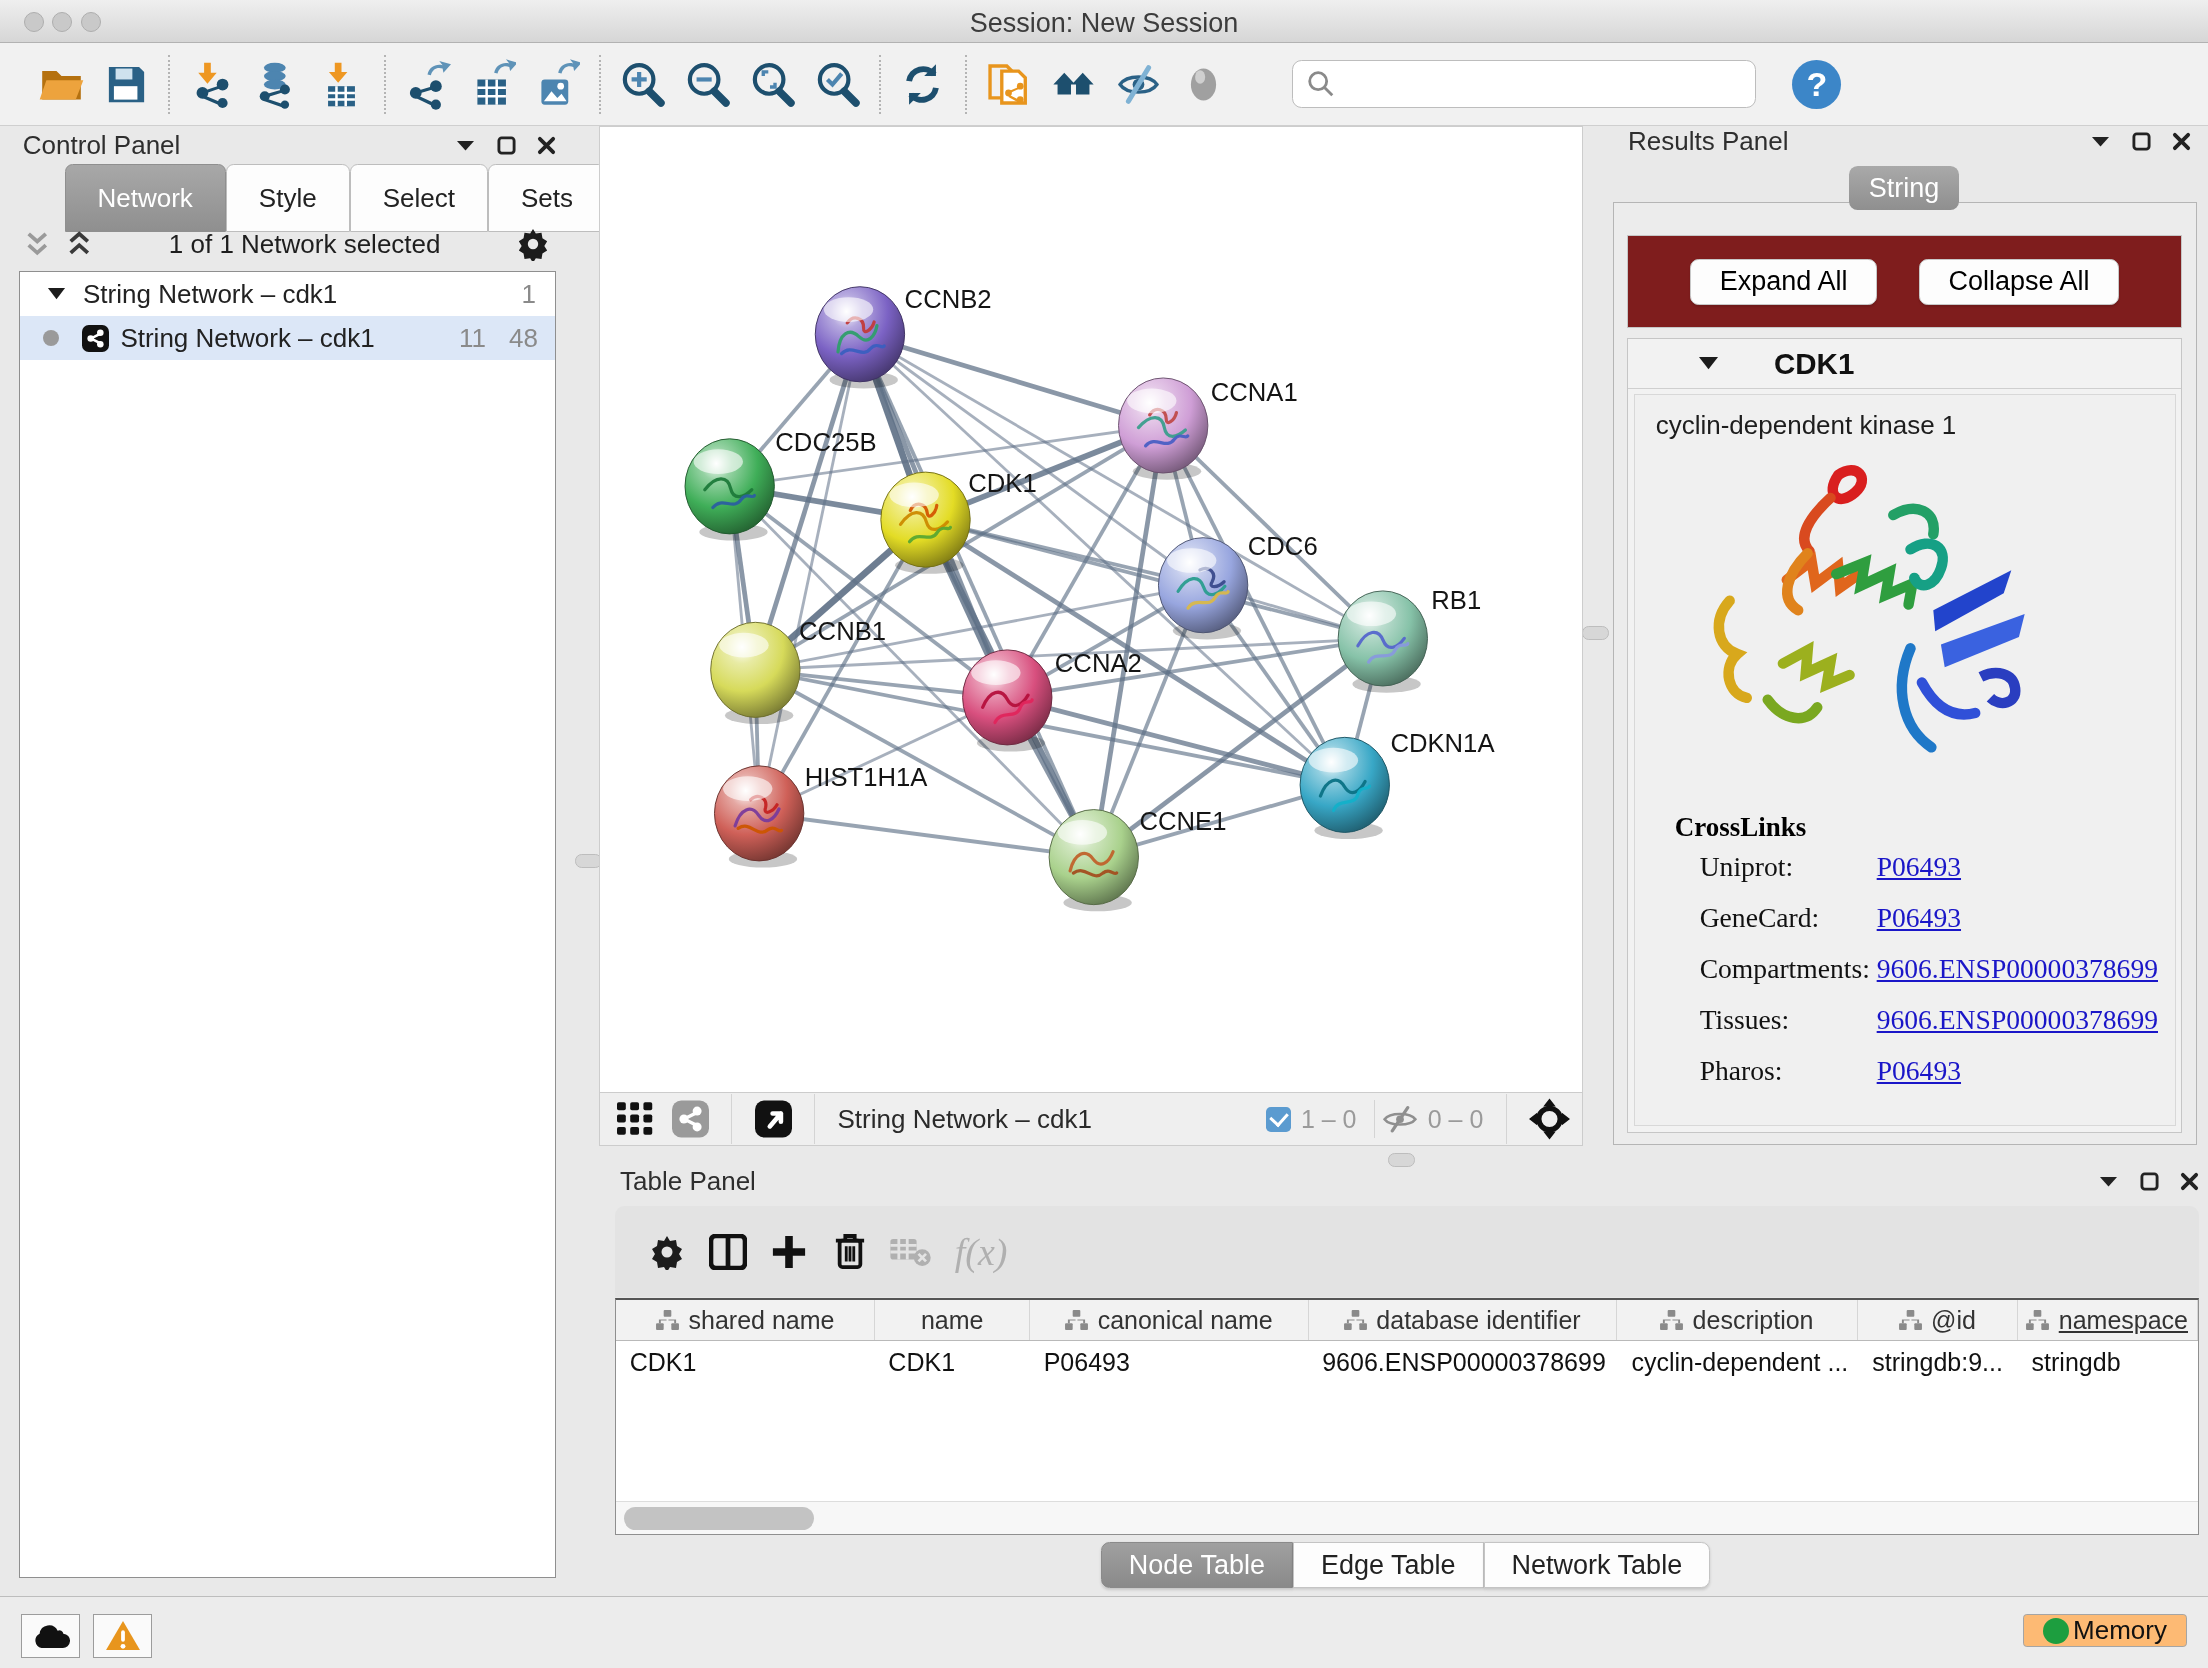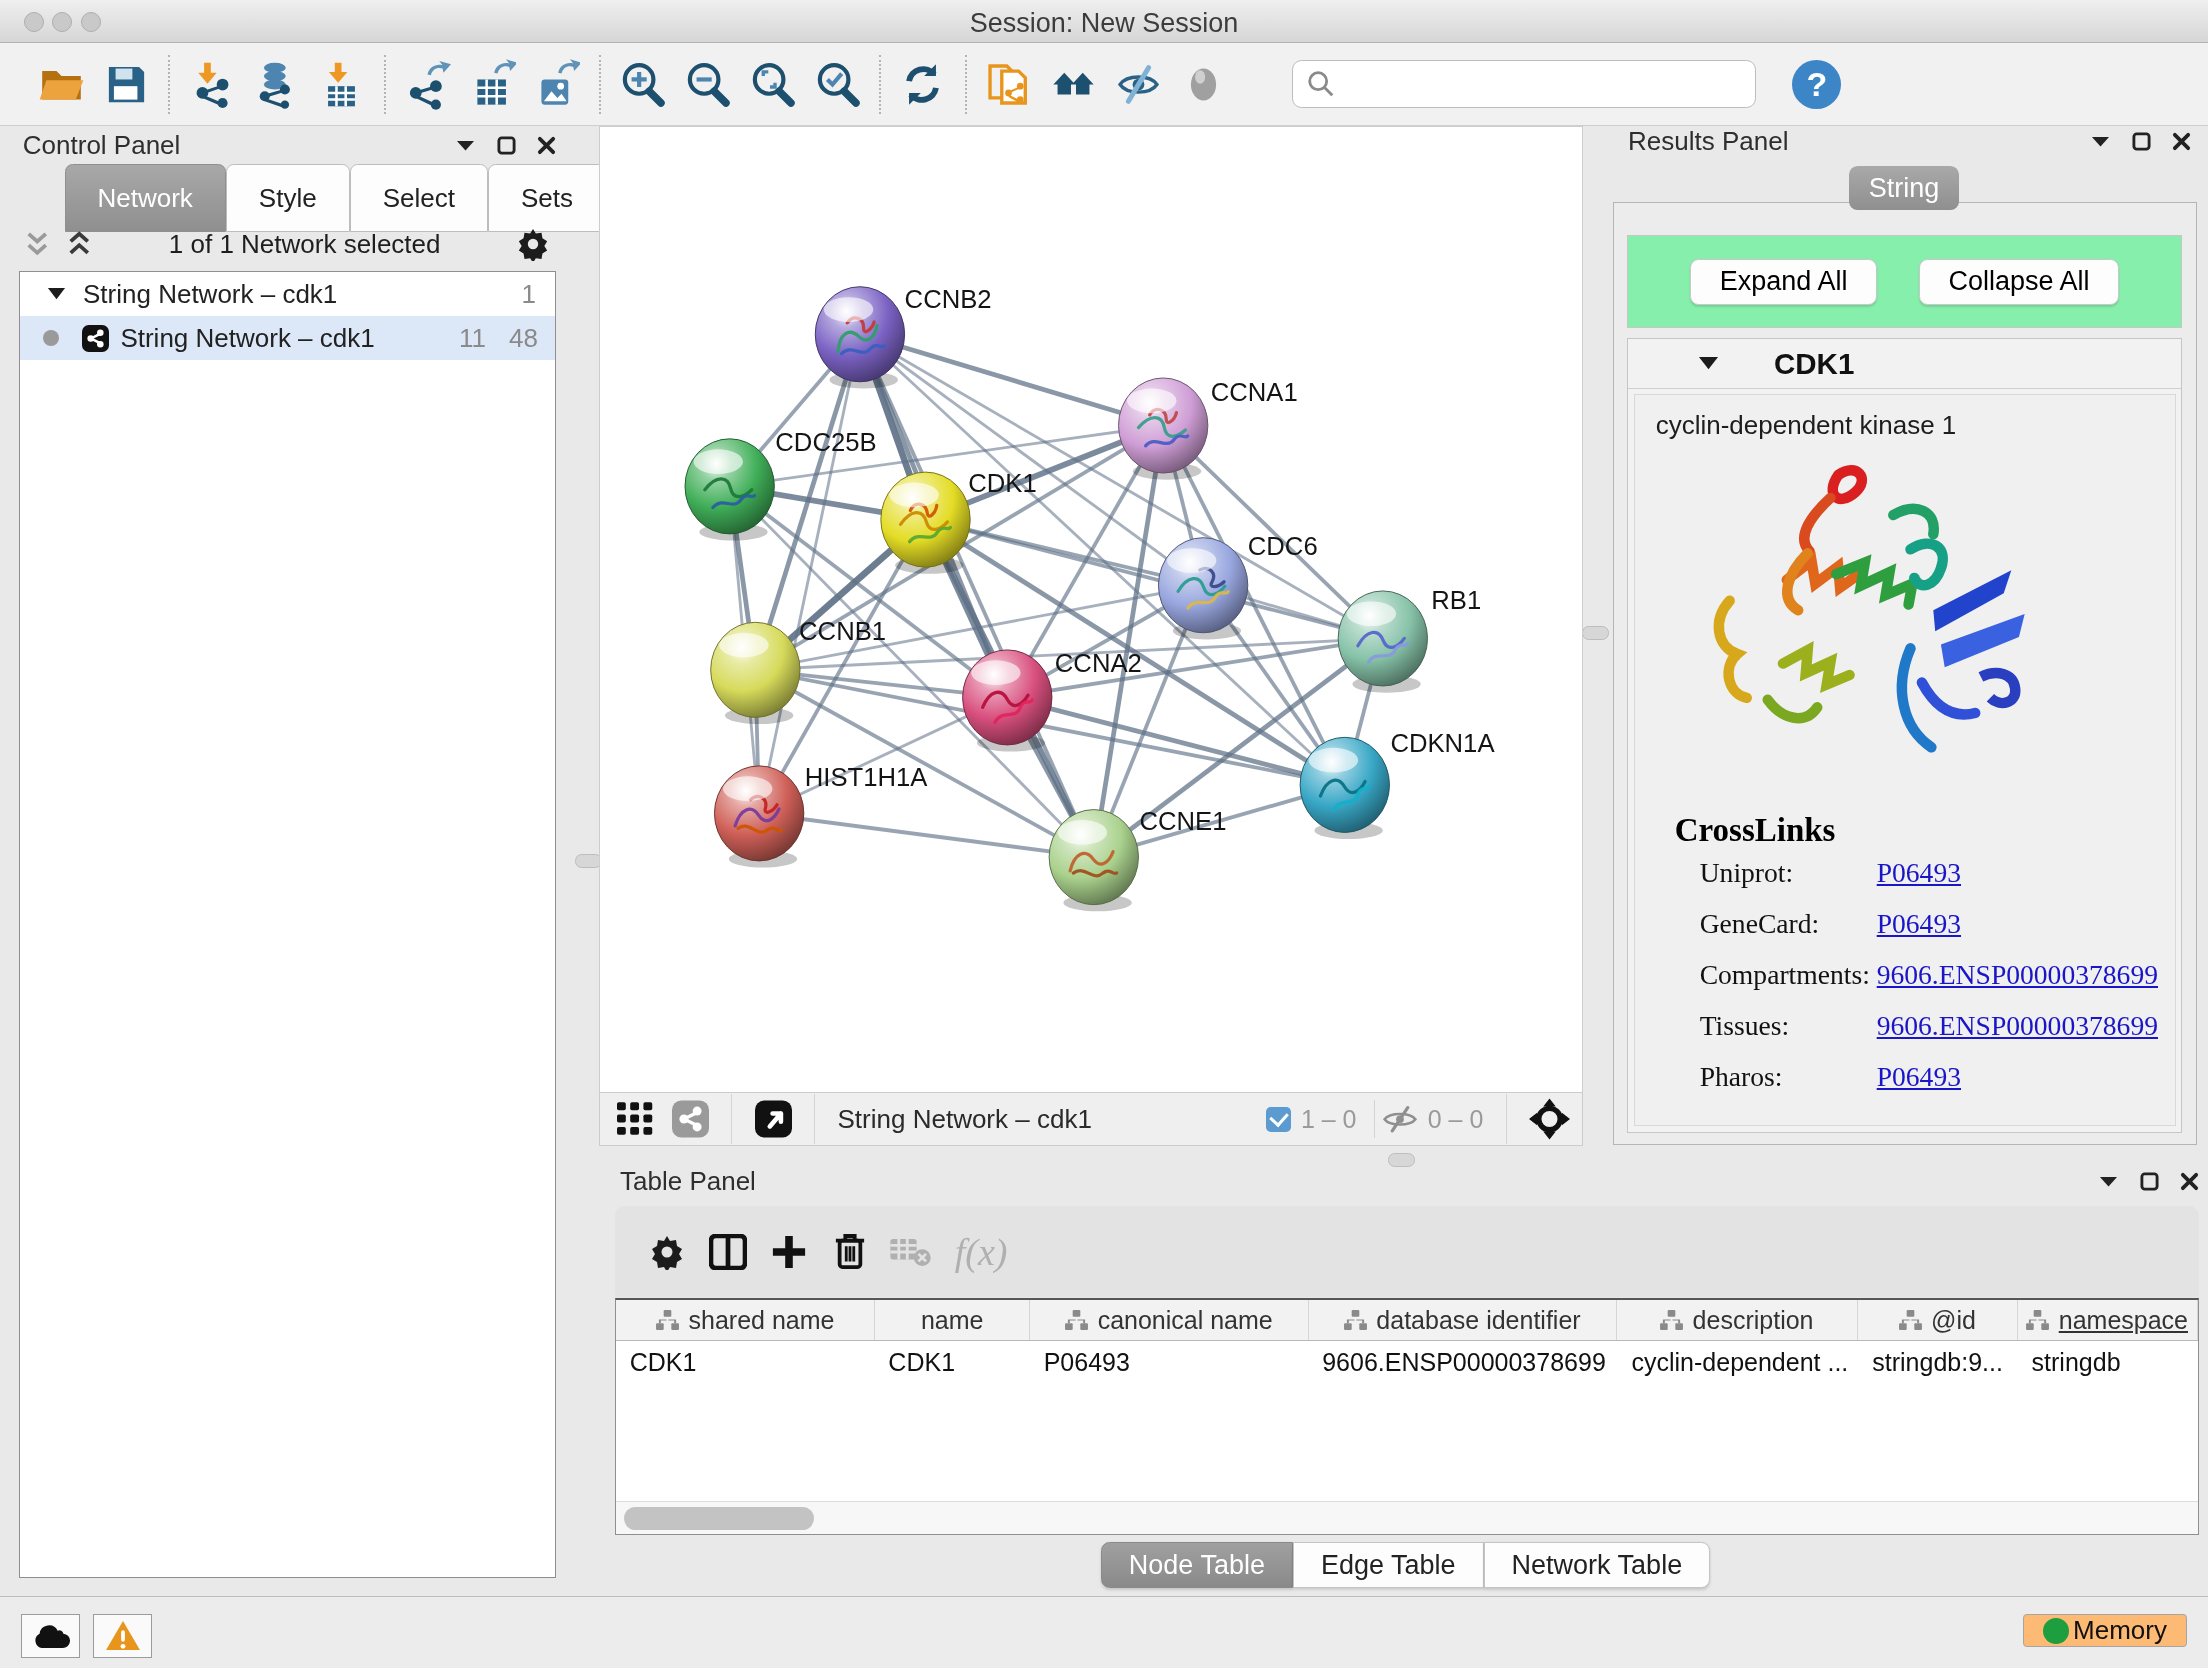--- a/index.html
+++ b/index.html
@@ -58,32 +58,32 @@
   
   .split-pill{width:25px;height:12.4px;border-radius:6.7px;background:#d7d7d7;border:1px solid #bdbdbd;}
   
   .results-panel{left:1607px;top:126px;width:601px;height:1023px;}
   .rp-box{position:absolute;left:5.7px;top:76px;right:11.4px;bottom:3.8px;background:#ececec;
     border:1.9px solid #b5b5b5;}
   .rp-tab{position:absolute;left:242px;top:40px;width:110px;height:44px;border-radius:8.6px;
     background:linear-gradient(#a9a9a9,#8f8f8f);color:#fff;font-size:27px;
     display:flex;align-items:center;justify-content:center;cursor:pointer;z-index:2;}
   .rp-buttons{position:absolute;left:13.3px;top:32px;right:13.3px;height:91px;
-    border:1.9px solid #c6c6c6;background:#86efac;display:flex;align-items:center;justify-content:center;gap:42px;}
+    border:1.9px solid #c6c6c6;background:#7f1d1d;display:flex;align-items:center;justify-content:center;gap:42px;}
   .rp-btn{height:46px;padding:0 28.5px;border:1.9px solid #c8c8c8;border-radius:8.6px;background:#fdfdfd;
     font-size:27px;cursor:pointer;box-shadow:0 1.9px 1.9px rgba(0,0,0,.12);}
   .rp-section{position:absolute;left:13.3px;top:135px;right:13.3px;bottom:11.4px;
     border:1.9px solid #c6c6c6;background:#f2f2f2;}
   .rp-gene-header{height:49px;display:flex;align-items:center;border-bottom:1.9px solid #cfcfcf;}
   .rp-gene-name{font-size:29.5px;font-weight:bold;color:#111;margin-left:55px;}
   .rp-body{position:absolute;left:5.7px;top:55px;right:5.7px;bottom:5.7px;background:#f0f0f0;
     border:1px solid #d8d8d8;}
   .rp-desc{font-size:26px;color:#1d1d1d;margin:15px 0 0 21px;}
   .xl{font-family:"Liberation Serif",serif;}
-  .xl-title{font-size:33px;font-weight:bold;color:#000;margin:0 0 7.6px 40px;}
+  .xl-title{font-size:27px;font-weight:bold;color:#000;margin:0 0 7.6px 40px;}
   .xl-row{display:flex;font-size:27.6px;margin:0 0 19px 65px;}
   .xl-label{width:177px;color:#111;}
   .xl-link{color:#1a16c8;text-decoration:underline;cursor:pointer;}
   
   .table-panel{left:603px;top:1153px;width:1605px;height:443px;}
   .tp-header{position:absolute;left:17px;top:13.3px;right:9.5px;display:flex;align-items:center;}
   .tp-toolbar{position:absolute;left:12.4px;top:53px;right:9.5px;height:91px;background:#e3e3e3;
     border-radius:9.5px 9.5px 0 0;display:flex;align-items:center;}
   .tp-tbtn{width:61px;height:61px;border:none;background:transparent;display:flex;
     align-items:center;justify-content:center;cursor:pointer;}

